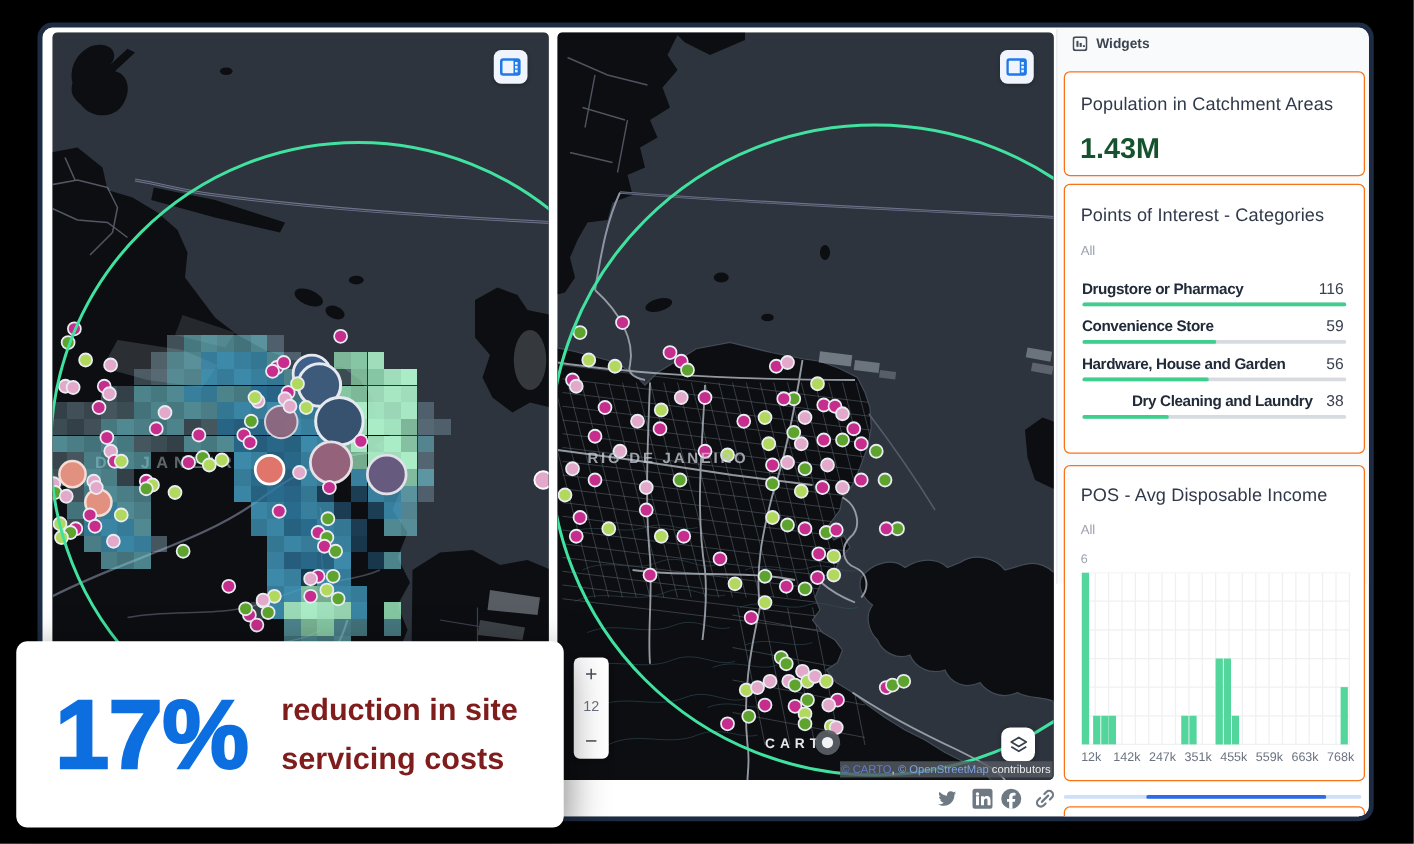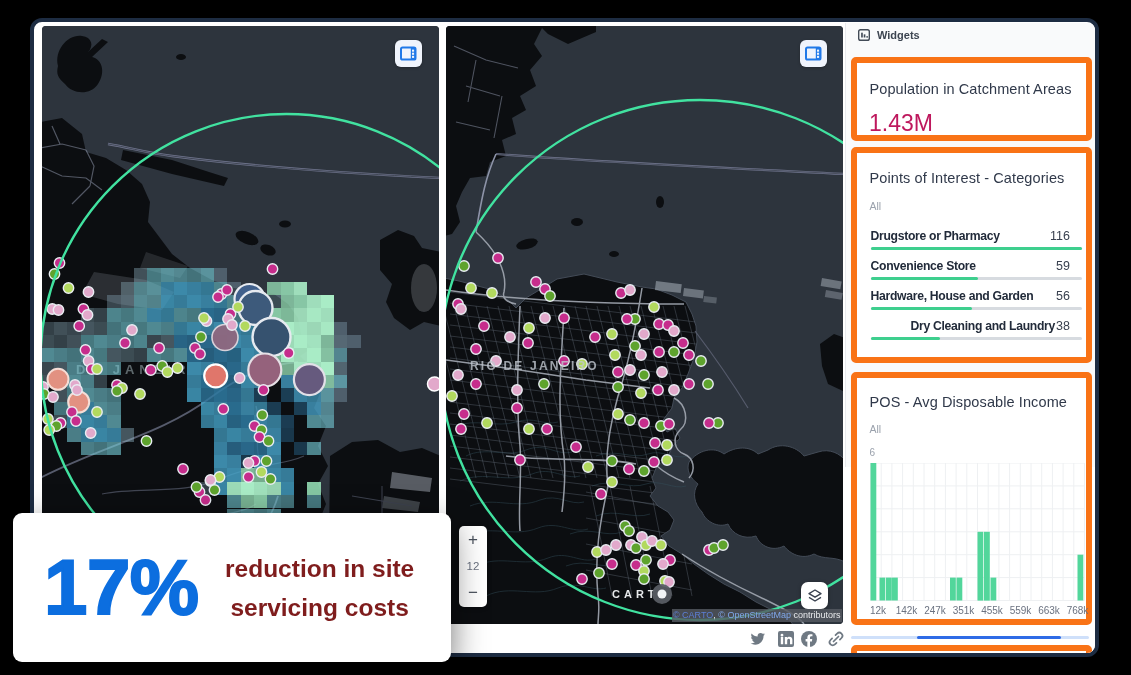--- a/index.html
+++ b/index.html
@@ -6,35 +6,35 @@
 #frame { position:absolute; left:30px; top:18px; width:1069px; height:639px;
   border:4.5px solid #1d2c42; border-radius:12px; background:#fff; }
 #content { position:absolute; left:34.5px; top:22.5px; width:1060px; height:630px;
   border-radius:8px; overflow:hidden; background:#fff; }
 .map { position:absolute; top:3.5px; width:397px; height:598px; border-radius:4px; overflow:hidden; background:#2d343d; }
 #lmap { left:7px; }
 #rmap { left:411.5px; }
 .mapbtn { position:absolute; top:17.5px; width:27px; height:27px; background:#f0f4fc; border-radius:6px;
   box-shadow:0 1px 3px rgba(0,0,0,0.25); display:flex; align-items:center; justify-content:center; }
 #sidebar { position:absolute; left:810.5px; top:0; width:249.5px; height:444px; background:#f9fafb; border-left:1px solid #e7e9ed; }
-.card { position:absolute; left:4.5px; width:241.5px; background:#fff; border:6px solid #f97316; border-radius:5px; }
+.card { position:absolute; left:4.5px; width:241.5px; background:#fff; border:1px solid #f97316; border-radius:5px; }
 .ctitle { position:absolute; left:13px; font-size:14.5px; color:#30394a; letter-spacing:0.1px; }
 .small-grey { position:absolute; left:13px; font-size:10.5px; color:#9aa1ac; }
 .rowlabel { position:absolute; left:14px; font-size:12.2px; font-weight:bold; letter-spacing:-0.3px; color:#222b3a; }
 .rowval { position:absolute; right:16px; font-size:12.5px; color:#39414f; }
 .bartrack { position:absolute; left:14px; width:211px; height:2.5px; background:#d7dbe0; border-radius:2px; }
 .barfill { position:absolute; left:0; top:0; height:2.5px; background:#3ecf8e; border-radius:2px; }
 #zoomctl { position:absolute; left:424.5px; top:503.5px; width:28px; height:81px; background:#fff; border-radius:5px;
   box-shadow:0 1px 4px rgba(0,0,0,0.3); text-align:center; }
 #layersbtn { position:absolute; left:766.5px; top:559.5px; width:27px; height:27px; background:#fff; border-radius:7px;
   box-shadow:0 1px 4px rgba(0,0,0,0.3); display:flex; align-items:center; justify-content:center; }
 #attrib { position:absolute; left:637px; top:586px; width:170.5px; height:13px; background:rgba(85,90,98,0.82);
   font-size:9px; line-height:13px; color:#e8eaec; text-align:center; white-space:nowrap; overflow:hidden; }
 #bigcard { position:absolute; left:13px; top:513px; width:438px; height:149px; background:#fff; border-radius:9px;
-  box-shadow:0 12px 34px rgba(0,0,0,0.55);text-align:center; }
+  box-shadow:0 12px 34px rgba(0,0,0,0.55); }
 </style></head><body>
 <div id="page">
     <div id="frame"></div>
     <div id="content">
       <div class="map" id="lmap">
         <svg width="397" height="598" viewBox="0 0 397 598" xmlns="http://www.w3.org/2000/svg" style="display:block">
           <rect width="397" height="598" fill="#2d343d"></rect>
           <path d="M16,40 C12,24 26,8 40,10 C50,11 52,20 46,26 L60,13 L66,16 L50,31 C60,33 64,46 56,58 C48,70 30,68 23,58 C16,52 14,48 16,40 Z" fill="#0c0e11"></path>
           <ellipse cx="139" cy="31" rx="5" ry="3" fill="#0c0e11"></ellipse>
           <ellipse cx="243" cy="198" rx="6" ry="3.5" fill="#0c0e11"></ellipse>
@@ -615,21 +615,21 @@
       <div id="sidebar">
         <svg style="position:absolute;left:12px;top:6px" width="12" height="12" viewBox="0 0 13 13">
 <rect x="0.75" y="0.75" width="11.5" height="11.5" rx="2" fill="none" stroke="#424b57" stroke-width="1.5"></rect>
 <rect x="3.4" y="4" width="1.8" height="5.2" fill="#424b57"></rect>
 <rect x="6.2" y="5.8" width="1.8" height="3.4" fill="#424b57"></rect>
 <rect x="9" y="7.8" width="1.8" height="1.5" fill="#424b57"></rect>
 </svg>
         <div style="position:absolute;left:31px;top:6px;font-size:11px;font-weight:bold;color:#3c4450;">Widgets</div>
         <div class="card" id="card1" style="top:34.5px;height:84px;">
           <div class="ctitle" style="top:18px;">Population in Catchment Areas</div>
-          <div style="position:absolute;left:12.5px;top:47px;font-size:23px;font-weight:400;color:#be185d;">1.43M</div>
+          <div style="position:absolute;left:12.5px;top:47px;font-size:23px;font-weight:700;color:#14532d;">1.43M</div>
         </div>
         <div class="card" id="card2" style="top:124.5px;height:216px;">
           <div class="ctitle" style="top:17px;">Points of Interest - Categories</div>
           <div class="small-grey" style="top:47px;">All</div>
           <div class="rowlabel" style="top:76px;">Drugstore or Pharmacy</div>
           <div class="rowval" style="top:76px;">116</div>
           <div class="bartrack" style="top:94px;">
             <div class="barfill" style="width:100.0%"></div>
           </div>
           <div class="rowlabel" style="top:106px;">Convenience Store</div>

